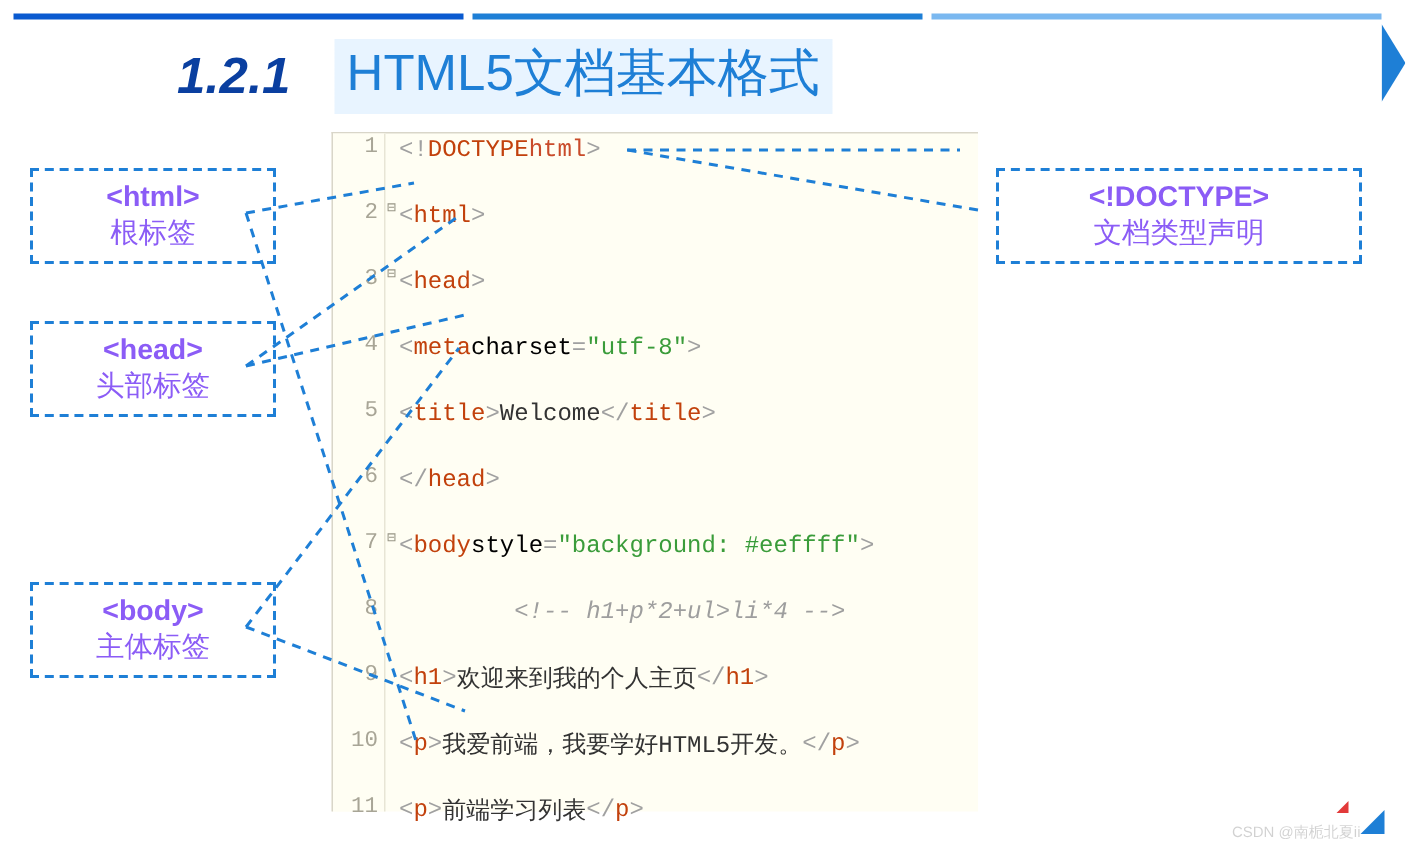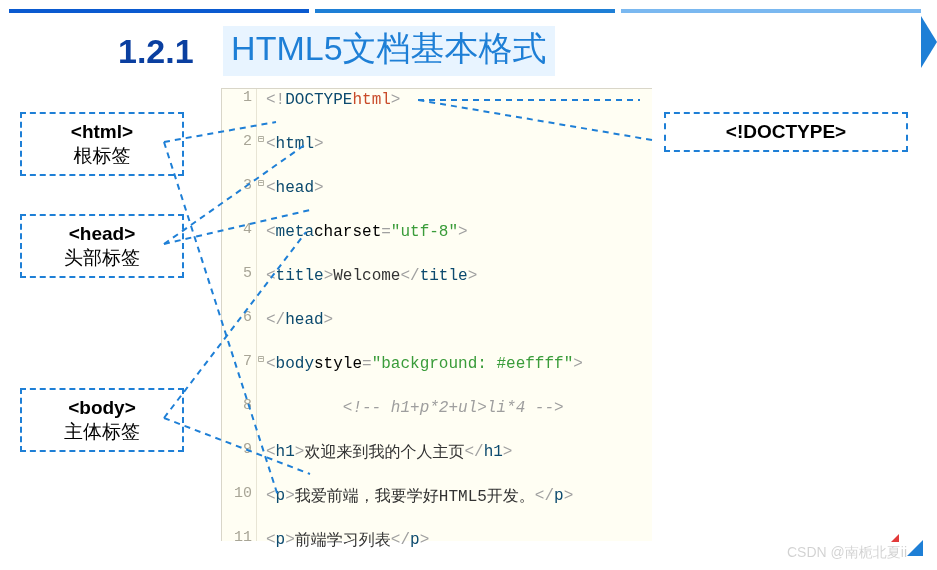--- a/index.html
+++ b/index.html
@@ -24,20 +24,21 @@
     background: #0a5ad0;
   }
   .title-row {
     position: absolute;
     left: 118px;
     top: 26px;
   }
   .sec-num {
     display: inline-block;
     color: #0a3fa0;
+    font-style: italic;
     font-weight: 700;
     font-size: 34px;
     vertical-align: middle;
   }
   .sec-title {
     display: inline-block;
     color: #1e7fd6;
     font-size: 34px;
     margin-left: 25px;
     vertical-align: middle;
@@ -76,21 +77,21 @@
 
   
   .callout {
     position: absolute;
     border: 2px dashed #1e7fd6;
     padding: 6px 20px;
     text-align: center;
     background: #fff;
     font-size: 19px;
     line-height: 1.25;
-    color: #000000;
+    color: #8b5cf6;
   }
   .callout b { font-weight: 700; }
 
   
   .code-panel {
     position: absolute;
     left: 221px;
     top: 88px;
     width: 430px;
     height: 452px;
@@ -127,21 +128,21 @@
     position: absolute;
     left: 34px;
     width: 10px;
     text-align: center;
     color: #9a9888;
     font-size: 10px;
     user-select: none;
   }
   .row { position: relative; height: 22px; }
   .row .ln { position: absolute; left: 44px; }
-  .t  { color: #0c4a6e; }   
+  .t  { color: #c2410c; }   
   .a  { color: #000000; }   
   .v  { color: #3a9c3a; }   
   .pn { color: #a0a0a0; }   
   .dt { color: #c94b2a; }   
   .cm { color: #9e9e9e; font-style: italic; }
   .tx { color: #333; }
 
   
   svg.conn {
     position: absolute;
@@ -149,21 +150,21 @@
     top: 0;
     width: 937px;
     height: 570px;
     pointer-events: none;
   }
   .watermark {
     position: absolute;
     right: 30px;
     bottom: 8px;
     color: rgba(0,0,0,0.18);
-    font-size: 14px;
+    font-size: 10px;
   }
 </style>
 </head>
 <body>
 <div class="page">
 
 <div class="top-bar" style="width:300px;"></div>
 <div class="top-bar" style="left:315px;width:300px;background:#1e7fd6;"></div>
 <div class="top-bar" style="left:621px;width:300px;background:#7ab8f0;"></div>
 <div class="right-arrow"></div>
@@ -180,20 +181,21 @@
 <div class="callout" style="left:20px; top:214px; width:120px;">
   <b>&lt;head&gt;</b><br>
   <span>头部标签</span>
 </div>
 <div class="callout" style="left:20px; top:388px; width:120px;">
   <b>&lt;body&gt;</b><br>
   <span>主体标签</span>
 </div>
 <div class="callout" style="left:664px; top:112px; width:200px;">
   <b>&lt;!DOCTYPE&gt;</b><br>
+  <span>文档类型声明</span>
 </div>
 
 <div class="code-panel">
   <div class="gutter"></div>
   <div id="code-rows">
         <div class="row" style="top: 0px; position: relative;">
           <div class="num">1</div>
           <div class="ln"><span class="pn">&lt;!</span><span class="t">DOCTYPE</span> <span class="dt">html</span><span class="pn">&gt;</span></div>
         </div>
         <div class="row" style="top: 22px; position: relative;">

